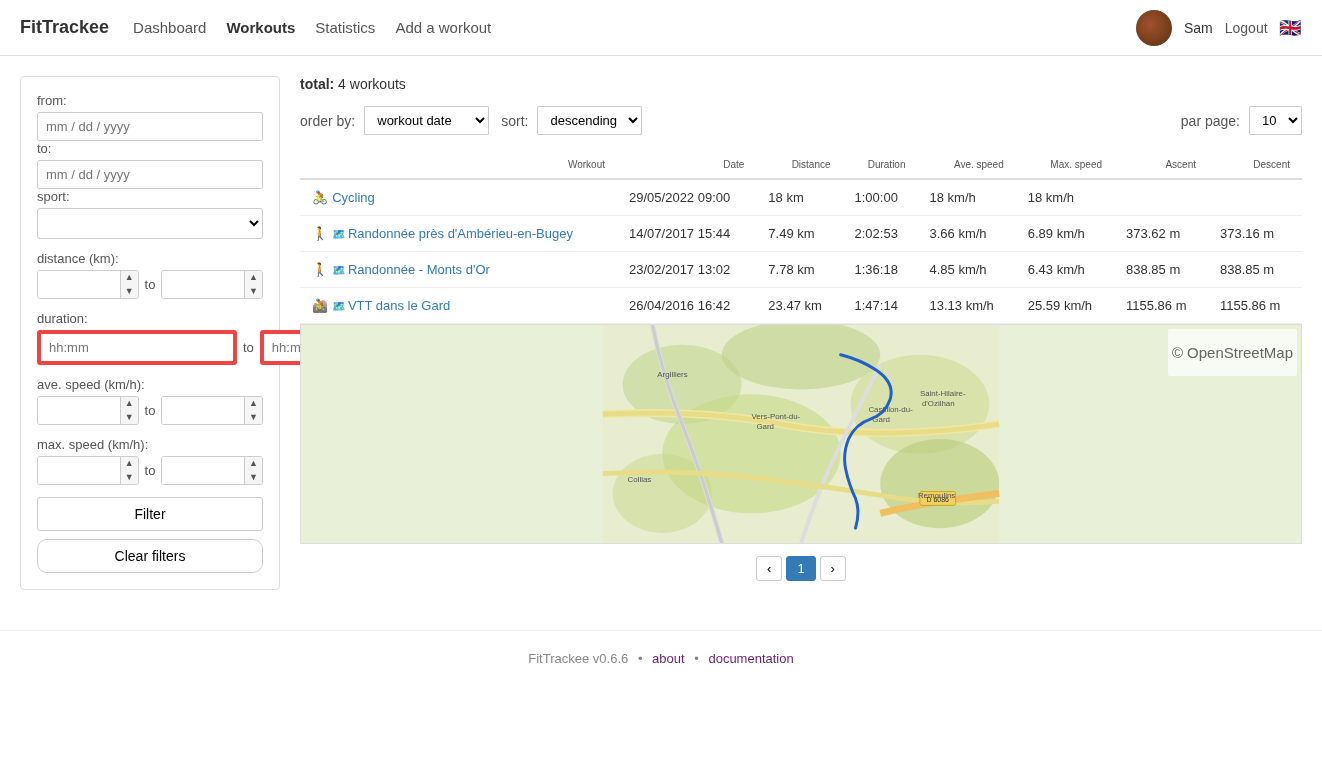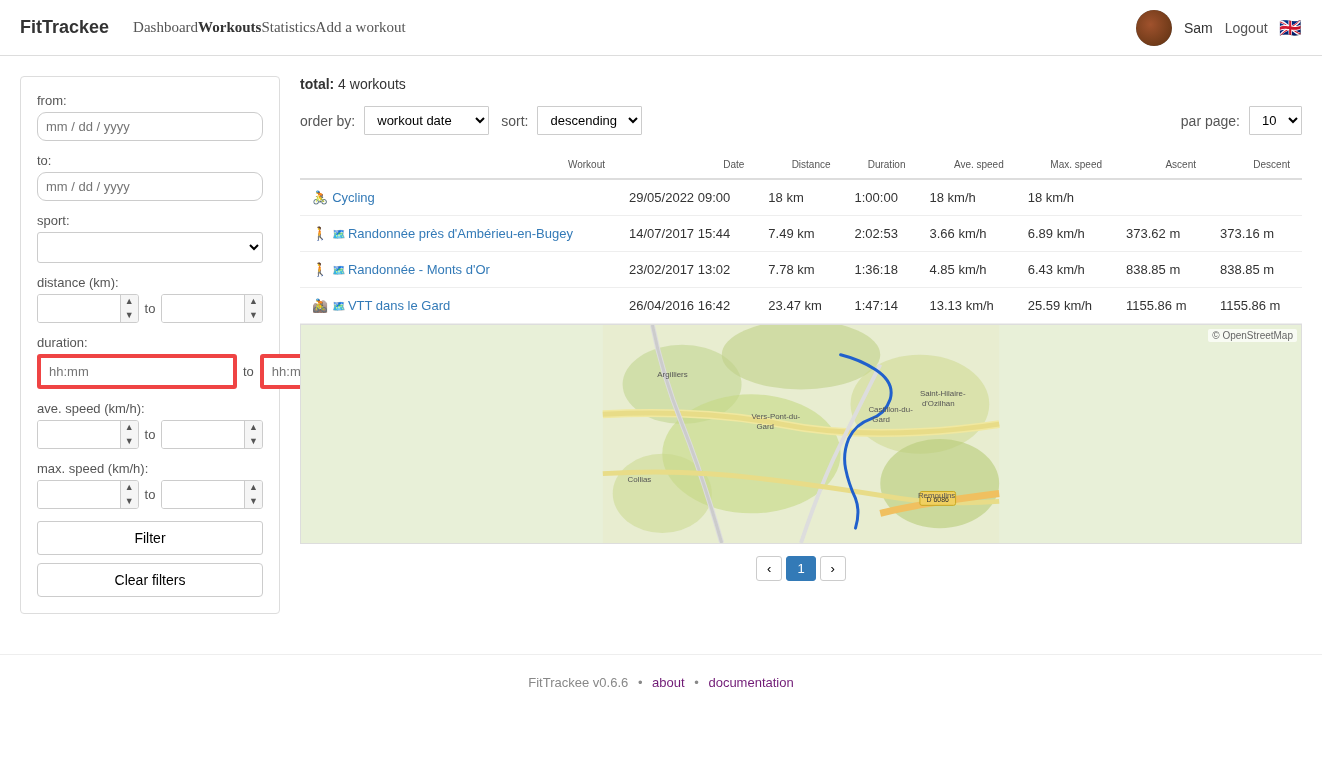--- a/index.html
+++ b/index.html
@@ -4,21 +4,21 @@
   <style>
     * { box-sizing: border-box; margin: 0; padding: 0; }
     body { font-family: Arial, sans-serif; font-size: 14px; color: #333; background: #fff; }
 
     
     nav {
       display: flex; align-items: center; padding: 0 20px; height: 56px;
       border-bottom: 1px solid #ddd; background: #fff;
     }
     .nav-brand { font-weight: bold; font-size: 18px; color: #333; margin-right: 24px; text-decoration: none; }
-    .nav-links { display: flex; flex: 1; font-family: Liberation Serif, serif; }
+    .nav-links { display: flex; gap: 20px; flex: 1; }
     .nav-link { text-decoration: none; color: #555; font-size: 15px; }
     .nav-link.active { font-weight: bold; color: #333; }
     .nav-right { display: flex; align-items: center; gap: 12px; }
     .avatar {
       width: 36px; height: 36px; border-radius: 50%; background: #888;
       overflow: hidden; display: flex; align-items: center; justify-content: center;
     }
     .avatar-img {
       width: 36px; height: 36px; border-radius: 50%;
       background: radial-gradient(circle at 40% 40%, #a0522d, #5a3010);
@@ -33,22 +33,22 @@
     }
 
     
     .sidebar {
       width: 260px; min-width: 260px;
       background: #fff; border: 1px solid #ddd; border-radius: 4px;
       padding: 16px; height: fit-content;
     }
     .filter-label { font-size: 13px; color: #555; margin-bottom: 4px; display: block; }
     .filter-input {
-      width: 100%; padding: 6px 8px; border: 1px solid #ccc; border-radius: 9px;
-      font-size: 13px; color: #aaa; margin-bottom: 12px;
+      width: 100%; padding: 6px 8px; border: 1px solid #ccc; border-radius: 2px;
+      font-size: 13px; color: #aaa; margin-bottom: 0;
     }
     .filter-select {
       width: 100%; padding: 6px 8px; border: 1px solid #ccc; border-radius: 3px;
       font-size: 13px; margin-bottom: 12px; background: #fff;
     }
     .range-row { display: flex; align-items: center; gap: 6px; margin-bottom: 12px; }
     .range-to { font-size: 13px; color: #555; }
     .input-with-spinner {
       display: flex; align-items: stretch; border: 1px solid #ccc; border-radius: 3px; overflow: hidden; flex: 1;
     }
@@ -65,21 +65,21 @@
     }
     .duration-input {
       flex: 1; padding: 6px 8px; border: 4px solid #ef4444; border-radius: 3px;
       font-size: 13px; color: #aaa;
     }
     .btn-filter {
       width: 100%; padding: 8px; border: 1px solid #ccc; border-radius: 3px;
       background: #fff; font-size: 14px; cursor: pointer; margin-bottom: 8px;
     }
     .btn-clear {
-      width: 100%; padding: 8px; border: 1px solid #ccc; border-radius: 4px;
+      width: 100%; padding: 8px; border: 1px solid #ccc; border-radius: 10px;
       background: #fff; font-size: 14px; cursor: pointer;
     }
 
     
     .content { flex: 1; }
 
     .total-bar { margin-bottom: 14px; font-size: 14px; }
     .total-bar strong { font-weight: bold; }
 
     .controls-bar {
@@ -109,22 +109,22 @@
       margin-top: 0; position: relative; height: 220px; overflow: hidden;
       border: 1px solid #ddd;
     }
     .map-bg {
       width: 100%; height: 100%;
       background: #e8f0d8;
       position: relative;
       overflow: hidden;
     }
     .map-overlay-text {
-      position: absolute; top: 4px; right: 4px; font-size: 10px; color: #666;
-      background: rgba(255,255,255,0.7); padding: 1px 4px; border-radius: 2px;
+      position: absolute; top: 4px; right: 4px; font-size: 15px; color: #666;
+      background: rgba(255,255,255,0.7); padding: 15px 4px; border-radius: 2px;
     }
 
     
     .map-svg { position: absolute; top: 0; left: 0; width: 100%; height: 100%; }
 
     
     .pagination-bar { display: flex; align-items: center; justify-content: center; margin-top: 12px; gap: 4px; }
     .page-btn {
       padding: 4px 10px; border: 1px solid #ccc; border-radius: 3px;
       background: #fff; cursor: pointer; font-size: 13px;

